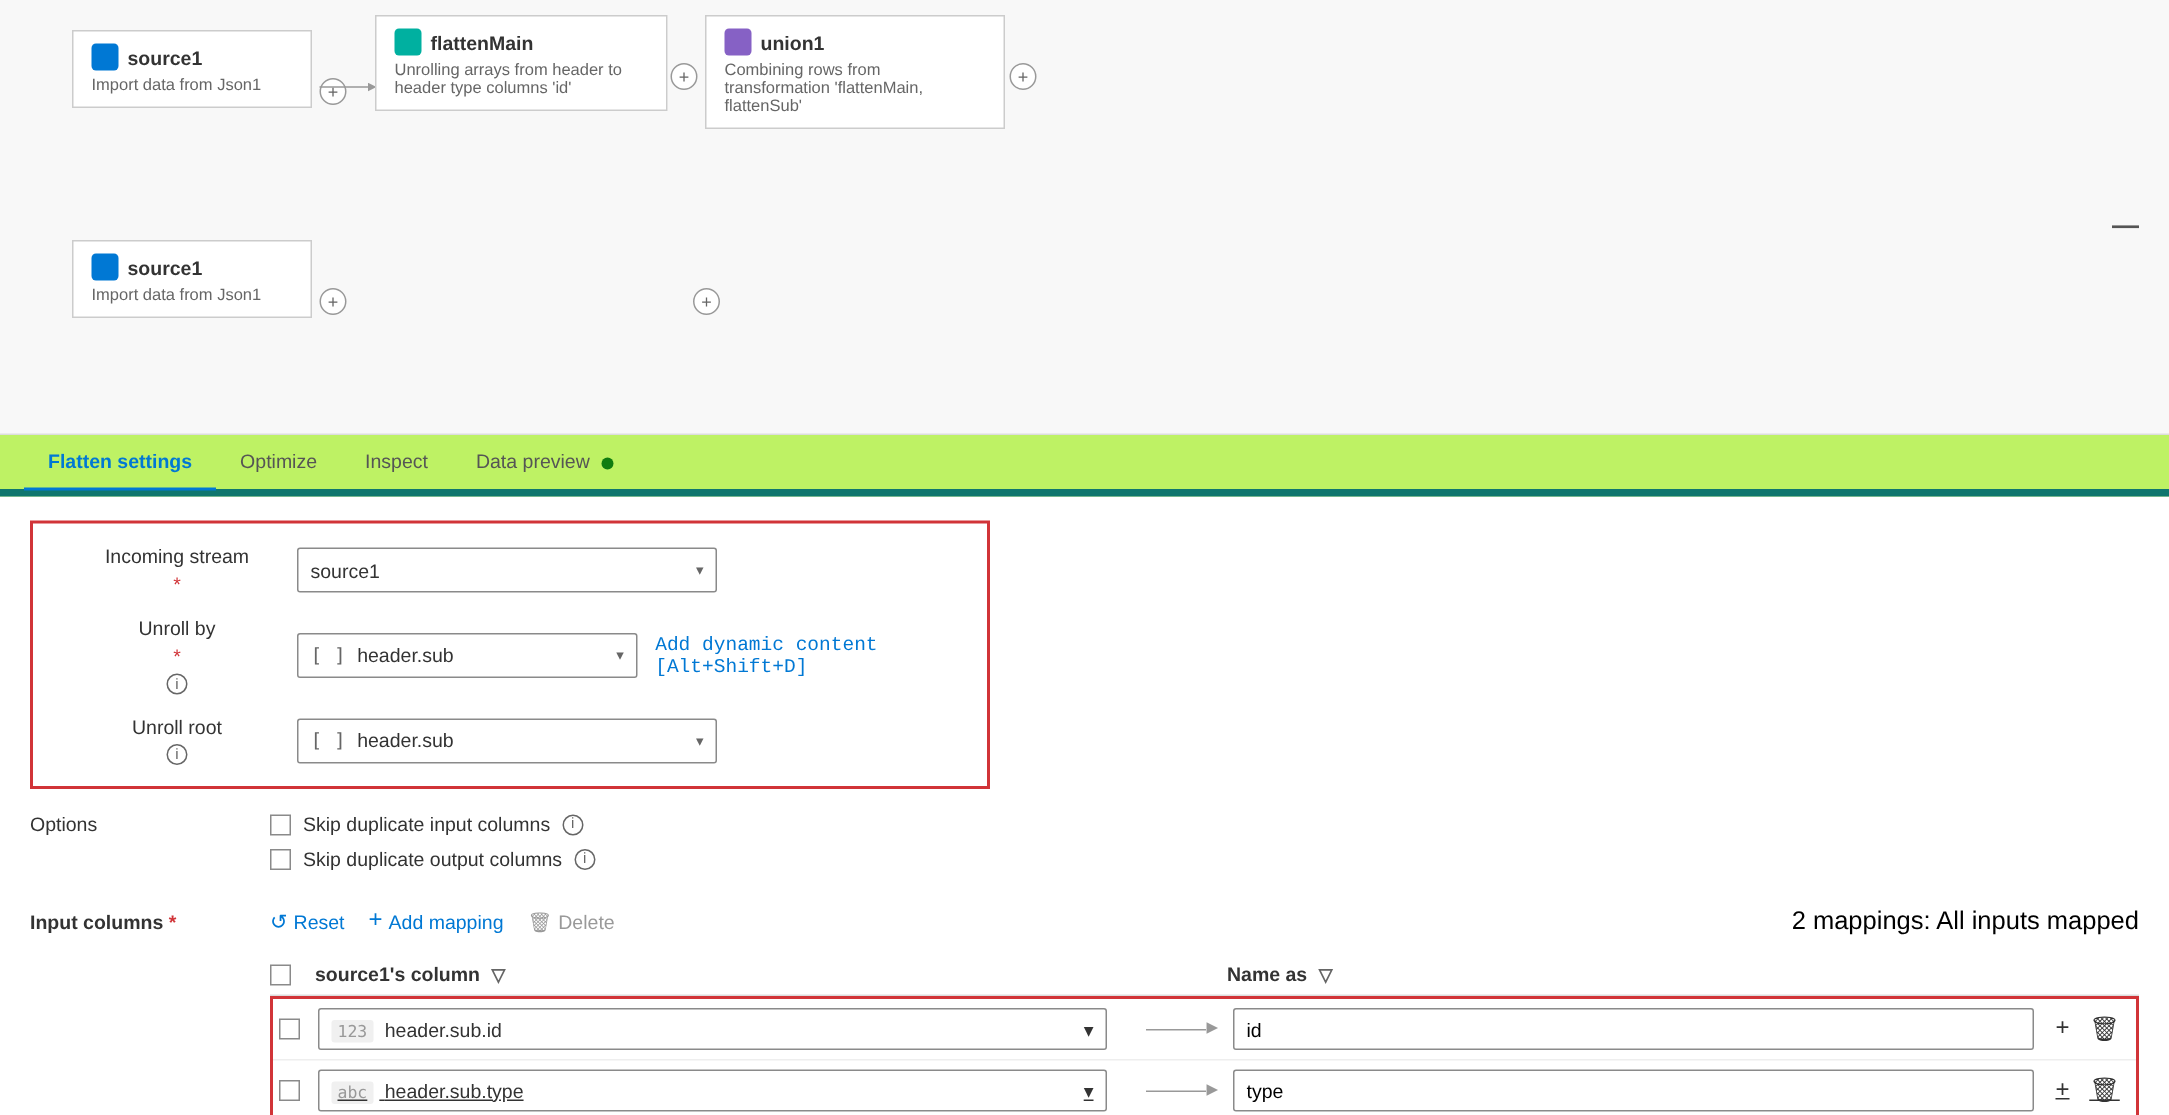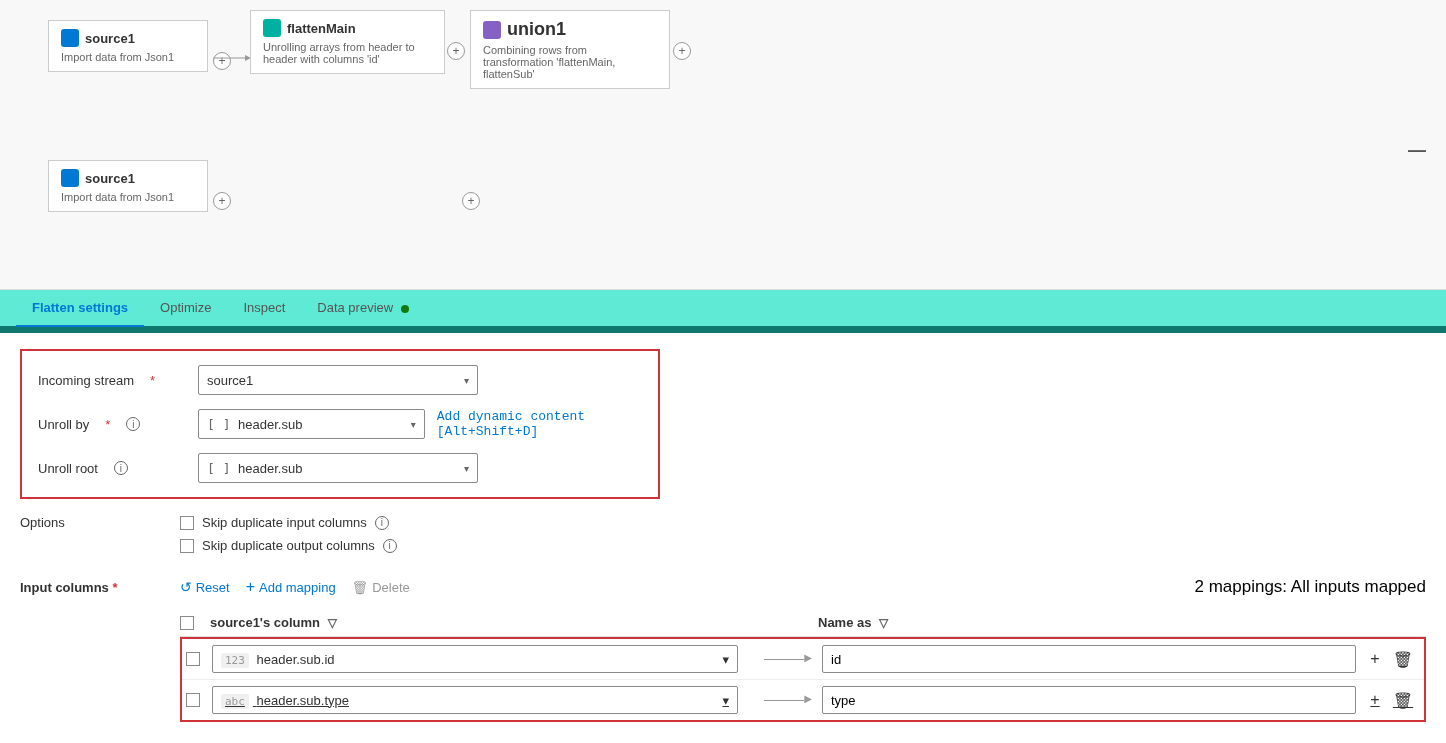--- a/index.html
+++ b/index.html
@@ -34,23 +34,23 @@
     .bottom-panel {
       height: 453px;
       overflow-y: auto;
       padding: 0;
     }
 
     
     .tabs-bar {
       display: flex;
       align-items: center;
-      border-bottom: 7px solid #0f766e;
+      border-bottom: 5px solid #0f766e;
       padding: 0 16px;
-      background: #5eead4;
+      background: #bef264;
     }
     .tab-item {
       padding: 10px 16px;
       cursor: pointer;
       font-size: 13px;
       color: #555;
       border-bottom: 2px solid transparent;
       margin-bottom: -1px;
     }
     .tab-item.active {
@@ -87,21 +87,22 @@
       margin-bottom: 14px;
     }
     .field-row:last-child { margin-bottom: 0; }
 
     .field-label {
       min-width: 160px;
       font-size: 13px;
       color: #333;
       display: flex;
       align-items: center;
-      gap: 16px;
+      gap: 4px;
+      flex-direction: column;
     }
     .required-star { color: #d13438; }
     .info-icon {
       width: 14px;
       height: 14px;
       border: 1px solid #666;
       border-radius: 50%;
       display: inline-flex;
       align-items: center;
       justify-content: center;
@@ -276,29 +277,29 @@
         <path d="M0,0 L0,6 L6,3 z" fill="#999"></path>
       </marker>
     </defs>
   </svg>
 
   <div style="position:absolute;left:250px;top:10px;width:195px;background:#fff;border:1px solid #ccc;padding:8px 12px;">
     <div style="display:flex;align-items:center;margin-bottom:4px;">
       <span style="width:18px;height:18px;background:#00b0a0;border-radius:3px;display:inline-block;margin-right:6px;flex-shrink:0;"></span>
       <span style="font-weight:600;font-size:13px;">flattenMain</span>
     </div>
-    <div style="font-size:11px;color:#666;">Unrolling arrays from header to header with columns 'id'</div>
+    <div style="font-size:11px;color:#666;">Unrolling arrays from header to header type columns 'id'</div>
   </div>
 
   <div class="plus-btn" style="left:447px;top:42px;">+</div>
 
   <div style="position:absolute;left:470px;top:10px;width:200px;background:#fff;border:1px solid #ccc;padding:8px 12px;">
     <div style="display:flex;align-items:center;margin-bottom:4px;">
       <span style="width:18px;height:18px;background:#8661c5;border-radius:3px;display:inline-block;margin-right:6px;flex-shrink:0;"></span>
-      <span style="font-weight:600;font-size:18px;">union1</span>
+      <span style="font-weight:600;font-size:13px;">union1</span>
     </div>
     <div style="font-size:11px;color:#666;">Combining rows from transformation 'flattenMain, flattenSub'</div>
   </div>
 
   <div class="plus-btn" style="left:673px;top:42px;">+</div>
 
   <div style="position:absolute;left:48px;top:160px;width:160px;background:#fff;border:1px solid #ccc;padding:8px 12px;">
     <div style="display:flex;align-items:center;margin-bottom:4px;">
       <span style="width:18px;height:18px;background:#0078d4;border-radius:3px;display:inline-block;margin-right:6px;flex-shrink:0;"></span>
       <span style="font-weight:600;font-size:13px;">source1</span>

